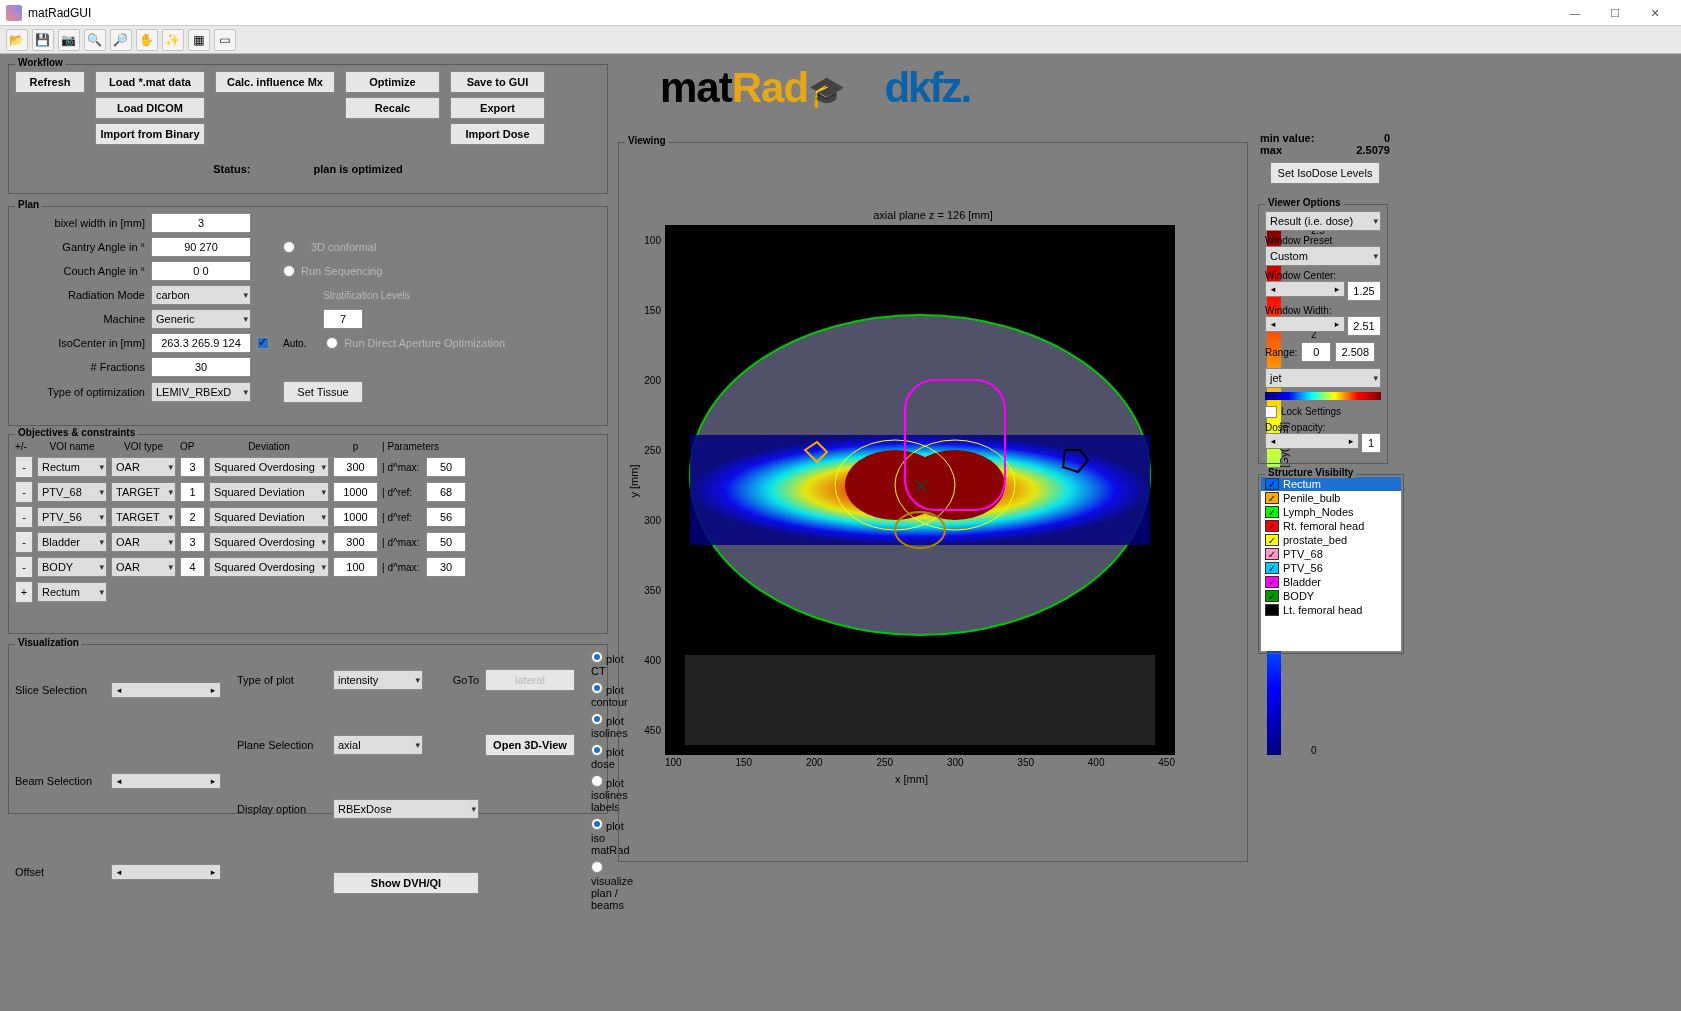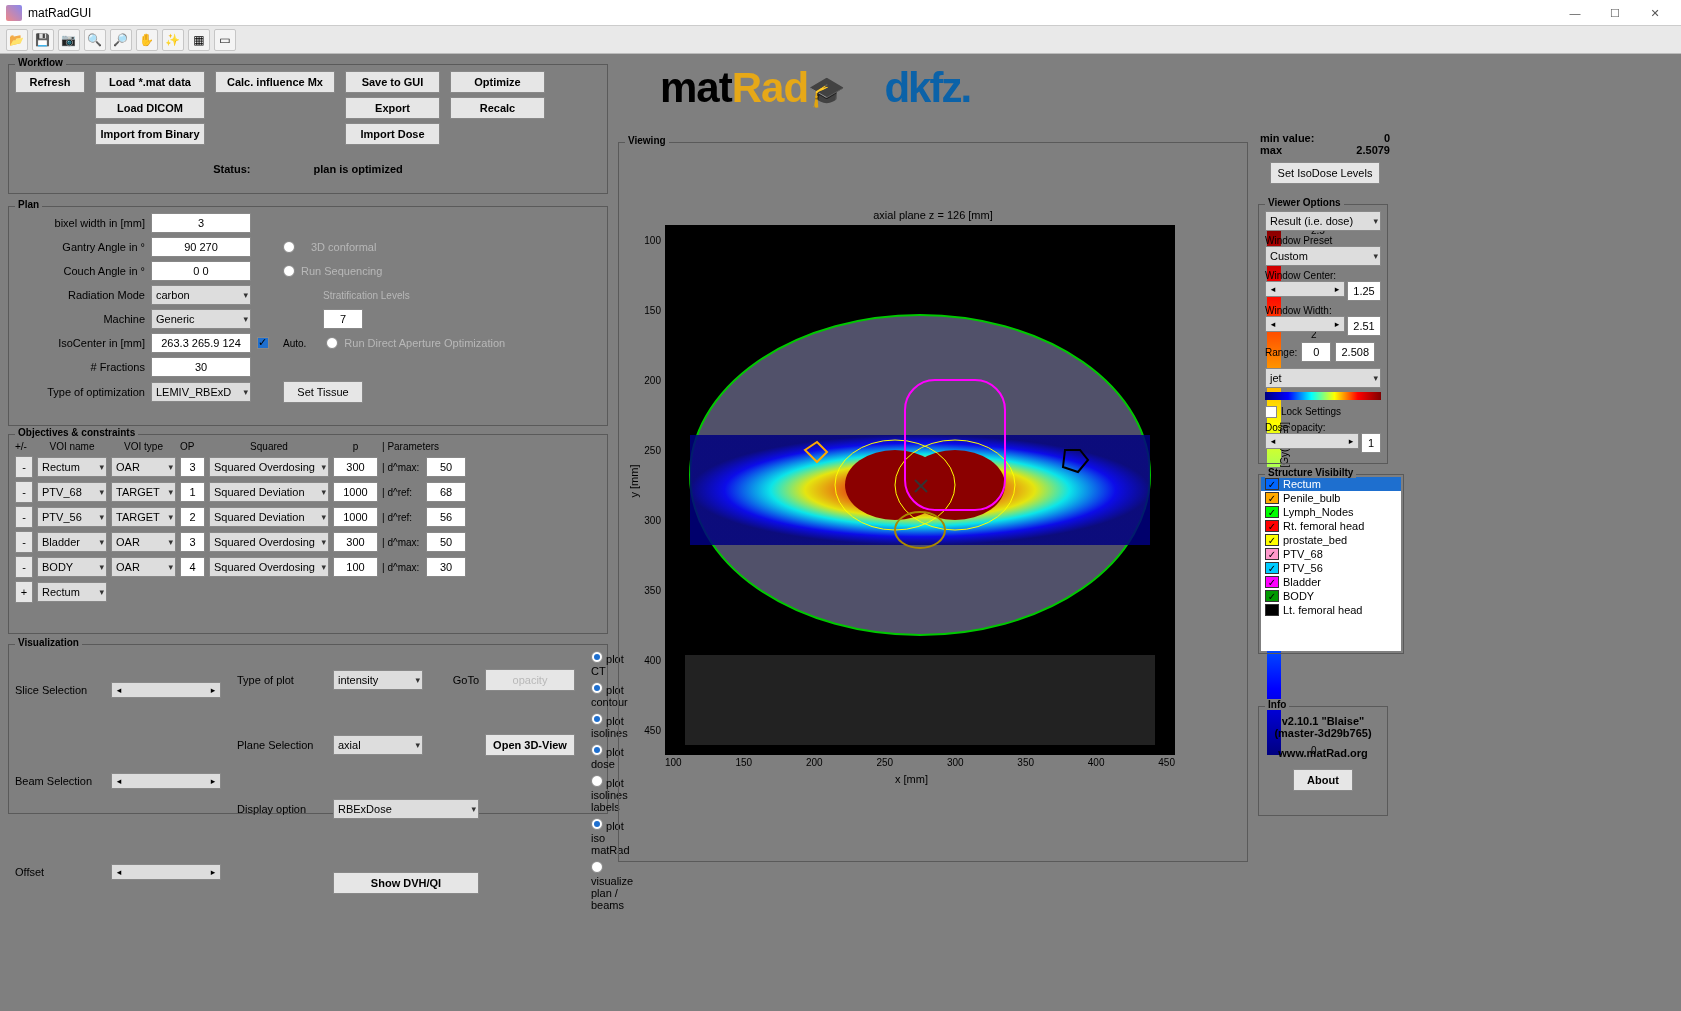--- a/index.html
+++ b/index.html
@@ -68,27 +68,27 @@
       <div class="legend">Workflow</div>
       <div style="display:flex;gap:10px;">
         <button class="btn" style="width:70px;font-weight:bold;">Refresh</button>
         <div style="display:flex;flex-direction:column;gap:4px;">
           <button class="btn" style="width:110px;font-weight:bold;">Load  *.mat data</button>
           <button class="btn" style="width:110px;font-weight:bold;">Load DICOM</button>
           <button class="btn" style="width:110px;font-weight:bold;">Import from Binary</button>
         </div>
         <button class="btn" style="width:120px;height:22px;font-weight:bold;">Calc. influence Mx</button>
         <div style="display:flex;flex-direction:column;gap:4px;">
+          <button class="btn" style="width:95px;font-weight:bold;">Optimize</button>
+          <button class="btn" style="width:95px;font-weight:bold;">Recalc</button>
+        </div>
+        <div style="display:flex;flex-direction:column;gap:4px;">
           <button class="btn" style="width:95px;font-weight:bold;">Save to GUI</button>
           <button class="btn" style="width:95px;font-weight:bold;">Export</button>
           <button class="btn" style="width:95px;font-weight:bold;">Import Dose</button>
-        </div>
-        <div style="display:flex;flex-direction:column;gap:4px;">
-          <button class="btn" style="width:95px;font-weight:bold;">Optimize</button>
-          <button class="btn" style="width:95px;font-weight:bold;">Recalc</button>
         </div>
       </div>
       <div style="text-align:center;margin-top:18px;">
         <span class="label" style="font-weight:bold;margin-right:60px;">Status:</span>
         <span class="label" style="font-weight:bold;">plan is optimized</span>
       </div>
     </div>
 
     <div class="fieldset" style="left:8px;top:152px;width:600px;height:220px;">
       <div class="legend">Plan</div>
@@ -155,21 +155,21 @@
       </div>
     </div>
 
     <div class="fieldset" style="left:8px;top:380px;width:600px;height:200px;">
       <div class="legend">Objectives &amp; constraints</div>
       <div class="table-hdr">
         <div style="width:18px;">+/-</div>
         <div style="width:70px;text-align:center;">VOI name</div>
         <div style="width:65px;text-align:center;">VOI type</div>
         <div style="width:25px;">OP</div>
-        <div style="width:120px;text-align:center;">Squared</div>
+        <div style="width:120px;text-align:center;">Deviation</div>
         <div style="width:45px;text-align:center;">p</div>
         <div>| Parameters</div>
       </div>
       <div id="obj-rows">
           <div class="obj-row">
             <button class="btn obj-btn">-</button>
   <div class="dropdown" style="width:70px;">
               <span>Rectum</span>
             </div>
   <div class="dropdown" style="width:65px;">
@@ -278,21 +278,21 @@
               <span style="flex:1"></span>
               <span class="arr">▸</span>
             </div>
         </div>
         <div style="display:grid;grid-template-columns:90px 90px 50px 90px;gap:8px 6px;align-items:center;">
           <div class="label" style="text-align:left;">Type of plot</div>
           <div class="dropdown">
               <span>intensity</span>
             </div>
           <div class="label">GoTo</div>
-          <button class="btn disabled-text">opacity</button>
+          <button class="btn disabled-text">lateral</button>
 
           <div class="label" style="text-align:left;">Plane Selection</div>
           <div class="dropdown">
               <span>axial</span>
             </div>
           <div></div>
           <button class="btn" style="font-weight:bold;">Open 3D-View</button>
 
           <div class="label" style="text-align:left;">Display option</div>
           <div class="dropdown" style="grid-column:2/4;">
@@ -504,22 +504,15 @@
             <span class="sw" style="background:#009900">✓</span>
             <span>BODY</span>
           </div>
           <div class="struct-row">
             <span class="sw" style="background:#000000">✓</span>
             <span>Lt. femoral head</span>
           </div>
         </div>
     </div>
 
-    <div class="fieldset" style="left:1258px;top:652px;width:130px;height:110px;text-align:center;">
-      <div class="legend">Info</div>
-      <div style="font-weight:bold;margin-top:2px;">v2.10.1 "Blaise"</div>
-      <div style="font-weight:bold;">(master-3d29b765)</div>
-      <div style="font-weight:bold;margin-top:8px;">www.matRad.org</div>
-      <button class="btn" style="width:60px;margin-top:10px;font-weight:bold;">About</button>
-    </div>
 
   </div>
 </div>
 
 </body></html>

